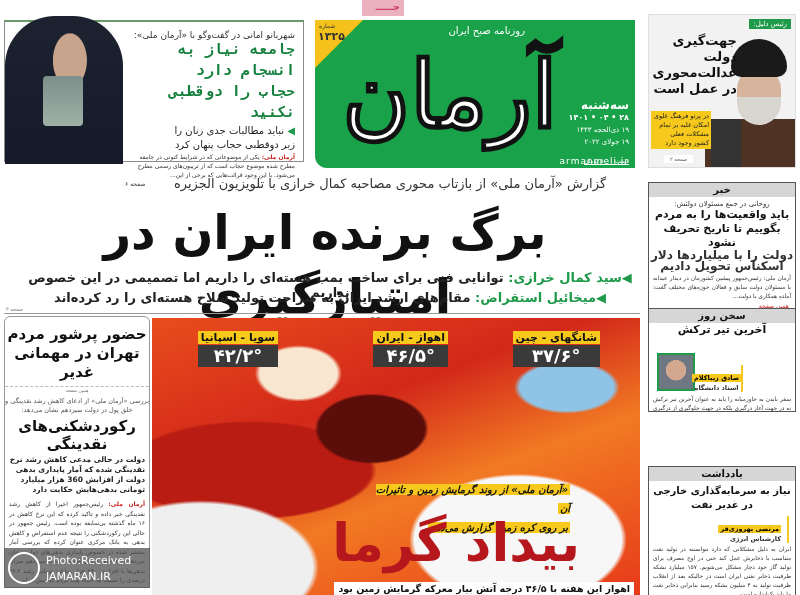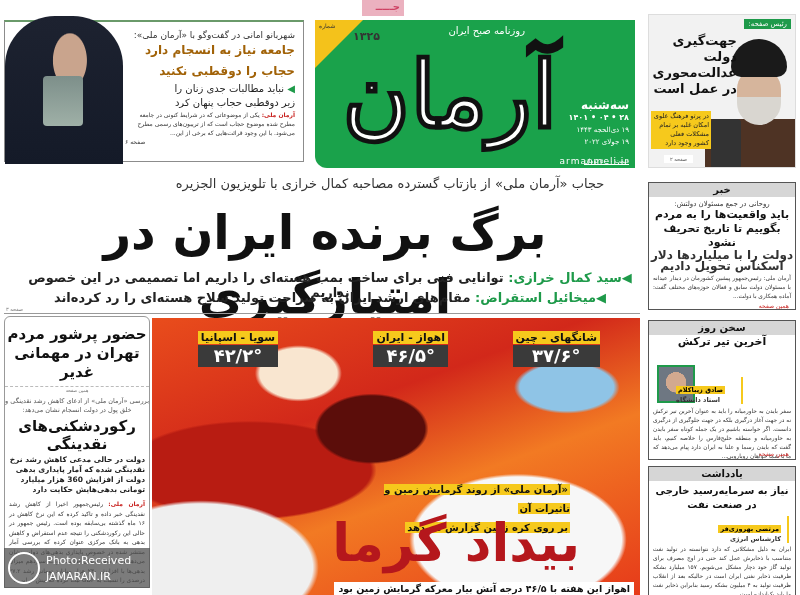--- a/index.html
+++ b/index.html
@@ -6,34 +6,34 @@
   body { width: 800px; height: 595px; background: #fff; font-family: "DejaVu Sans", sans-serif; overflow: hidden; position: relative; direction: rtl; }
   .abs { position: absolute; }
   .bold { font-weight: bold; }
 
   
   #left-top { left: 4px; top: 20px; width: 300px; height: 142px; border: 1px solid #8c8c8c; border-top: 2px solid #6a9a6a; background: #fff; }
   #left-top .photo { position: absolute; left: 0; top: -6px; width: 118px; height: 148px; background: radial-gradient(ellipse at 55% 30%, #c9a48d 0 18%, transparent 19%), linear-gradient(180deg, #1d2230 0%, #141a28 100%); border-radius: 50px 50px 0 0; }
   #left-top .photo .scarf { position: absolute; left: 38px; top: 60px; width: 40px; height: 50px; background: linear-gradient(180deg, #7d8f8a, #9fb0a7); border-radius: 4px; }
   #left-top .text { position: absolute; right: 8px; top: 8px; width: 170px; text-align: right; }
   .kicker { font-size: 9px; color: #333; }
-  .headline-lg { font-size: 12px; font-weight: bold; color: #a16207; line-height: 21px; }
+  .headline-lg { font-size: 15px; font-weight: bold; color: #15803d; line-height: 21px; font-family: Liberation Mono, monospace; }
   .sub { font-size: 10px; color: #222; line-height: 14px; }
   .body-sm { font-size: 6px; color: #333; line-height: 9px; }
   .red { color: #c8201e; }
   .green { color: #1e9a4a; }
   .bullet { color: #1e9a4a; }
 
   
   #masthead { left: 315px; top: 20px; width: 320px; height: 148px; background: #1aa24b; border-radius: 0 0 0 12px; overflow: hidden; }
   #masthead .logo { position: absolute; left: 10px; top: 10px; width: 250px; height: 130px; color: #fff; font-size: 92px; font-weight: bold; line-height: 130px; text-align: center; font-family: "DejaVu Serif", serif; -webkit-text-stroke: 2px #111; letter-spacing: -6px; }
   #masthead .tagline { position: absolute; right: 110px; top: 5px; color: #fff; font-size: 10px; }
   #masthead .issue { position: absolute; left: 0; top: 0; width: 48px; height: 48px; background: #f4c21b; clip-path: polygon(0 0, 100% 0, 0 100%); }
   #masthead .issue-label { position: absolute; left: 4px; top: 2px; font-size: 6px; color: #333; }
-  #masthead .issue-num { position: absolute; left: 3px; top: 10px; font-size: 11px; color: #333; font-weight: bold; margin-left: 35px; }
+  #masthead .issue-num { position: absolute; left: 3px; top: 10px; font-size: 11px; color: #333; font-weight: bold; }
   #masthead .date-block { position: absolute; right: 6px; top: 78px; width: 72px; text-align: right; color: #fff; }
   #masthead .weekday { font-size: 12px; font-weight: bold; }
   #masthead .date-line { font-size: 7px; line-height: 12px; }
   #masthead .date-main { font-size: 8px; font-weight: bold; line-height: 12px; }
   #masthead .price { font-size: 6px; border-bottom: 1px solid #fff; display: inline-block; }
   #masthead .url { position: absolute; right: 6px; bottom: 2px; color: #fff; font-size: 9px; letter-spacing: 1px; direction: ltr; }
   #stamp { left: 362px; top: 0; width: 42px; height: 16px; background: #e8a4b4; opacity: 0.85; }
   #stamp span { position: absolute; right: 4px; top: 1px; font-size: 10px; color: #c6224a; font-weight: bold; }
 
   
@@ -76,39 +76,39 @@
       radial-gradient(ellipse at 75% 80%, #f7f7f7 0 20%, transparent 21%),
       radial-gradient(ellipse at 10% 90%, #efefef 0 18%, transparent 19%),
       radial-gradient(ellipse at 85% 25%, #8fc4e6 0 8%, transparent 9%),
       radial-gradient(ellipse at 45% 40%, #5b0d0a 0 14%, transparent 15%),
       radial-gradient(ellipse at 30% 20%, #f9e6d0 0 8%, transparent 9%),
       radial-gradient(ellipse at 20% 55%, #b81c12 0 22%, transparent 23%),
       linear-gradient(160deg, #e94d1c 0%, #d2281a 35%, #f27a23 60%, #e63a1a 100%); }
   .temp-tag { position: absolute; text-align: center; }
   .temp-tag .city { background: #f6c91c; color: #111; font-size: 11px; font-weight: bold; padding: 0 3px; display: inline-block; }
   .temp-tag .val { background: #3a3a3a; color: #fff; font-size: 18px; font-weight: bold; padding: 0 8px; display: block; line-height: 22px; }
-  #heat-kicker { position: absolute; right: 70px; top: 160px; width: 200px; text-align: right; }
+  #heat-kicker { position: absolute; right: 70px; top: 160px; width: 200px; text-align: right; font-style: italic; }
   #heat-kicker span { background: #f6c91c; font-size: 10px; font-weight: bold; color: #111; line-height: 14px; padding: 0 2px; }
   #heat-title { position: absolute; right: 60px; top: 190px; font-size: 52px; font-weight: bold; color: #b5171c; line-height: 70px; }
   #heat-caption { position: absolute; right: 6px; bottom: 0; width: 300px; text-align: right; font-size: 9.5px; font-weight: bold; color: #111; background: #fff; padding: 1px 4px; }
 
   
   .rbox { position: absolute; left: 648px; width: 148px; border: 1px solid #555; background: #fff; overflow: hidden; }
   .rbox .head { background: #d6d6d6; text-align: center; font-size: 10px; font-weight: bold; color: #111; height: 14px; line-height: 14px; }
   .rbox .k { text-align: center; font-size: 7px; color: #333; margin-top: 3px; }
   .rbox .h { text-align: center; font-size: 11px; font-weight: bold; color: #111; line-height: 14px; }
   .rbox .s { text-align: center; font-size: 12px; font-weight: bold; color: #333; line-height: 11px; }
   .rbox .b { text-align: justify; font-size: 5.8px; color: #333; line-height: 9px; padding: 2px 4px 0; }
   .rbox .pg { text-align: right; font-size: 6px; color: #c8201e; padding: 1px 6px; }
   .author-tag { background: #f6c91c; font-size: 6.5px; font-weight: bold; padding: 0 2px; display: inline-block; }
   .author-role { font-size: 6.5px; font-weight: bold; color: #333; }
   #box2 { top: 182px; height: 128px; }
-  #box3 { top: 320px; height: 140px; }
+  #box3 { top: 308px; height: 104px; }
   #box3 .avatar { position: absolute; left: 8px; top: 44px; width: 38px; height: 38px; border: 2px solid #1e9a4a; background: radial-gradient(circle at 50% 45%, #d2a98f 0 40%, #6e7782 41%); }
-  #box3 .author { position: absolute; right: 52px; top: 56px; text-align: left; border-right: 2px solid #f6c91c; padding-right: 16px; }
+  #box3 .author { position: absolute; right: 52px; top: 56px; text-align: center; border-right: 2px solid #f6c91c; padding-right: 0; }
   #box3 .b { position: absolute; top: 84px; left: 0; right: 0; }
   #box3 .pg { position: absolute; top: 128px; right: 0; }
   #box4 { top: 466px; height: 132px; }
   #box4 .author { text-align: right; padding-right: 6px; border-right: 2px solid #f6c91c; margin: 4px 6px 0 0; }
 </style>
 </head>
 <body>
 
 <div id="stamp" class="abs">
     <span>جـــــ</span>
@@ -146,37 +146,37 @@
 </div>
 
 <div id="right-top" class="abs">
   <div class="portrait">
     <div class="robe"></div>
     <div class="face"></div>
     <div class="beard"></div>
     <div class="turban"></div>
     <div class="mic"></div>
   </div>
-  <div class="label">رئیس صفحه:</div>
+  <div class="label">رئیس دلیل:</div>
   <div class="title">جهت‌گیری دولت عدالت‌محوری در عمل است</div>
   <div class="yellow">در پرتو فرهنگ علوی امکان غلبه بر تمام مشکلات فعلی کشور وجود دارد</div>
   <div class="page">صفحه ۲</div>
 </div>
 
-<div id="main-kicker" class="abs">حجاب «آرمان ملی» از بازتاب گسترده مصاحبه کمال خرازی با تلویزیون الجزیره</div>
+<div id="main-kicker" class="abs">گزارش «آرمان ملی» از بازتاب محوری مصاحبه کمال خرازی با تلویزیون الجزیره</div>
 <div id="main-headline" class="abs">برگ برنده ایران در امتیازگیری</div>
 <div id="quote1" class="abs"><span class="bullet">◀</span><span class="green">سید کمال خرازی:</span> <span>توانایی فنی برای ساخت بمب هسته‌ای را داریم اما تصمیمی در این خصوص نداریم</span></div>
 <div id="quote2" class="abs"><span class="bullet">◀</span><span class="green">میخائیل استقراض:</span> <span>مقام‌های ارشد ایران به صراحت تولید سلاح هسته‌ای را رد کرده‌اند</span></div>
 <div id="page-ref-main" class="abs">صفحه ۳</div>
 <div id="rule-main" class="abs"></div>
 
 <div id="left-col" class="abs">
   <div class="h1">حضور پرشور مردم تهران در مهمانی غدیر</div>
   <div class="pg">همین صفحه</div>
-  <div class="kick">بررسی «آرمان ملی» از ادعای کاهش رشد نقدینگی و خلق پول در دولت انسجام نشان می‌دهد:</div>
+  <div class="kick">بررسی «آرمان ملی» از ادعای کاهش رشد نقدینگی و خلق پول در دولت سیزدهم نشان می‌دهد:</div>
   <div class="h2">رکوردشکنی‌های نقدینگی</div>
   <div class="lede">دولت در حالی مدعی کاهش رشد نرخ نقدینگی شده که آمار پایداری بدهی دولت از افزایش 360 هزار میلیارد تومانی بدهی‌هایش حکایت دارد</div>
   <div class="body"><span class="red bold">آرمان ملی:</span> <span>رئیس‌جمهور اخیرا از کاهش رشد نقدینگی خبر داده و تاکید کرده که این نرخ کاهش در ۱۶ ماه گذشته بی‌سابقه بوده است. رئیس جمهور در حالی این رکوردشکنی را نتیجه عدم استقراض و کاهش بدهی به بانک مرکزی عنوان کرده که بررسی آمار منتشر شده در خصوص پایداری بدهی‌های دولت نشان می‌دهد در ۹ ماهه ابتدای فعالیت دولت سیزدهم میزان بدهی‌ها با افزایش ۲۳۰ هزار میلیارد تومانی رشد ۳۷.۲ درصدی را نسبت به GDP ثبت کرده که بیش از این...</span></div>
 </div>
 
 <div id="heatmap" class="abs">
   <div class="temp-tag" style="right:362px;top:8px;">
     <div class="city">سویا - اسپانیا</div>
     <div class="val">۴۲/۲°</div>
   </div>
@@ -217,19 +217,19 @@
   <div class="author">
     <div class="author-tag">صادق زیباکلام</div>
     <div class="author-role">استاد دانشگاه</div>
   </div>
   <div class="b">سفر بایدن به خاورمیانه را باید به عنوان آخرین تیر ترکش نه در جهت آغاز درگیری بلکه در جهت جلوگیری از درگیری دانست. اگر خواسته باشیم در یک جمله کوتاه سفر بایدن به خاورمیانه و منطقه خلیج‌فارس را خلاصه کنیم، باید گفت که بایدن رسما و علنا به ایران دارد پیام می‌دهد که ما با شما خواهان رویارویی...</div>
   <div class="pg">همین صفحه</div>
 </div>
 
 <div id="box4" class="rbox">
   <div class="head">یادداشت</div>
-  <div class="h" style="font-size:10px;margin-top:3px;">نیاز به سرمایه‌رسید خارجی در صنعت نفت</div>
+  <div class="h" style="font-size:10px;margin-top:3px;">نیاز به سرمایه‌گذاری خارجی در غدیر نفت</div>
   <div class="author">
     <div class="author-tag">مرتضی بهروزی‌فر</div><br>
     <div class="author-role">کارشناس انرژی</div>
   </div>
   <div class="b">ایران به دلیل مشکلاتی که دارد نتوانسته در تولید نفت متناسب با ذخایرش عمل کند حتی در اوج مصرف برای تولید گاز خود دچار مشکل می‌شویم. ۱۵۷ میلیارد بشکه ظرفیت ذخایر نفتی ایران است در حالیکه بعد از انقلاب ظرفیت تولید به ۴ میلیون بشکه رسید بنابراین ذخایر نفت ما باید یک‌اندازه است...</div>
 </div>
 
 </body></html>

